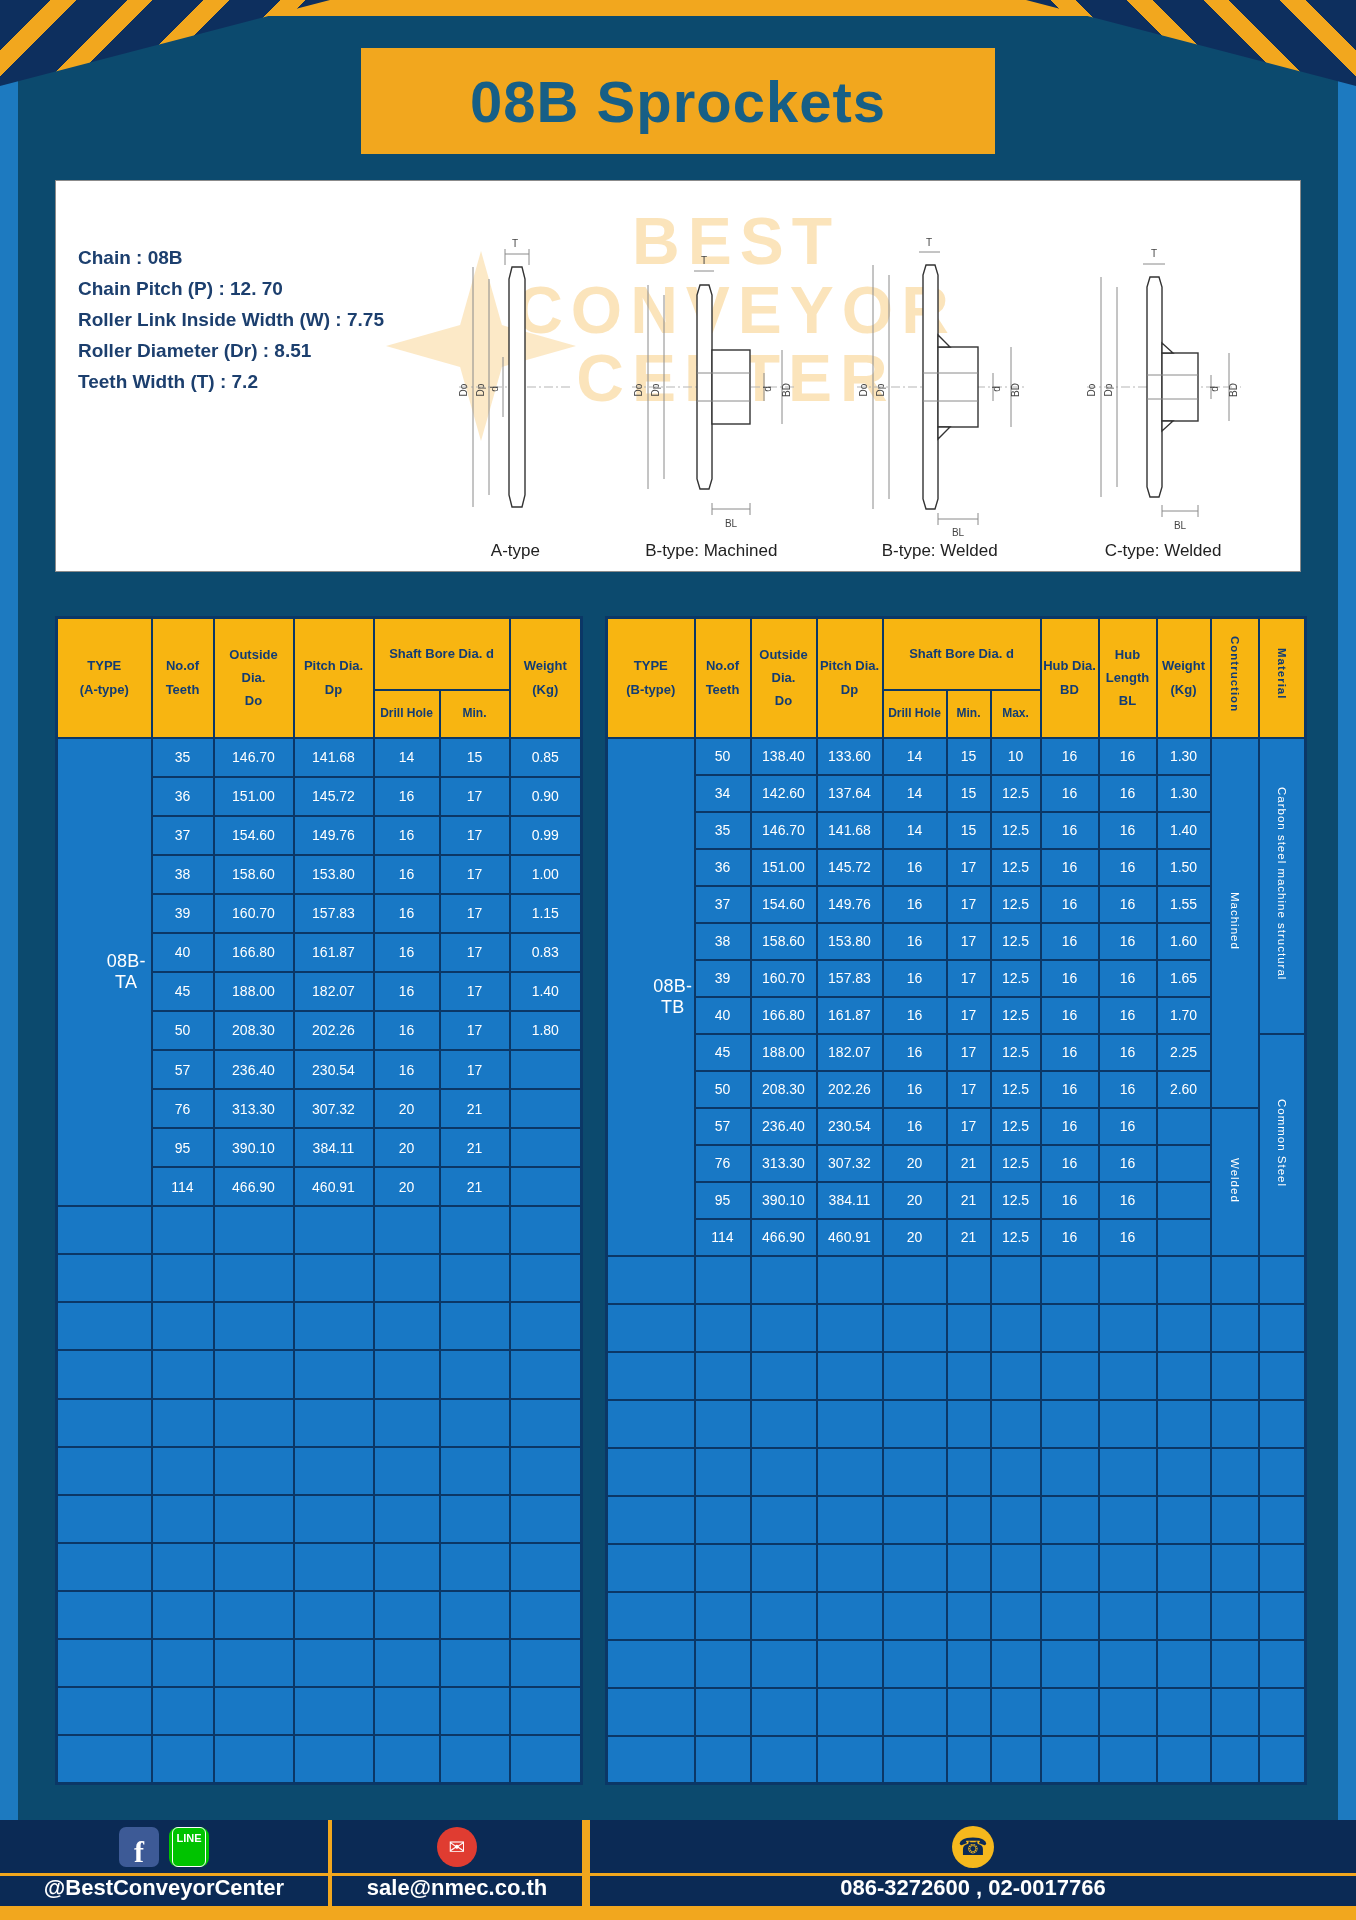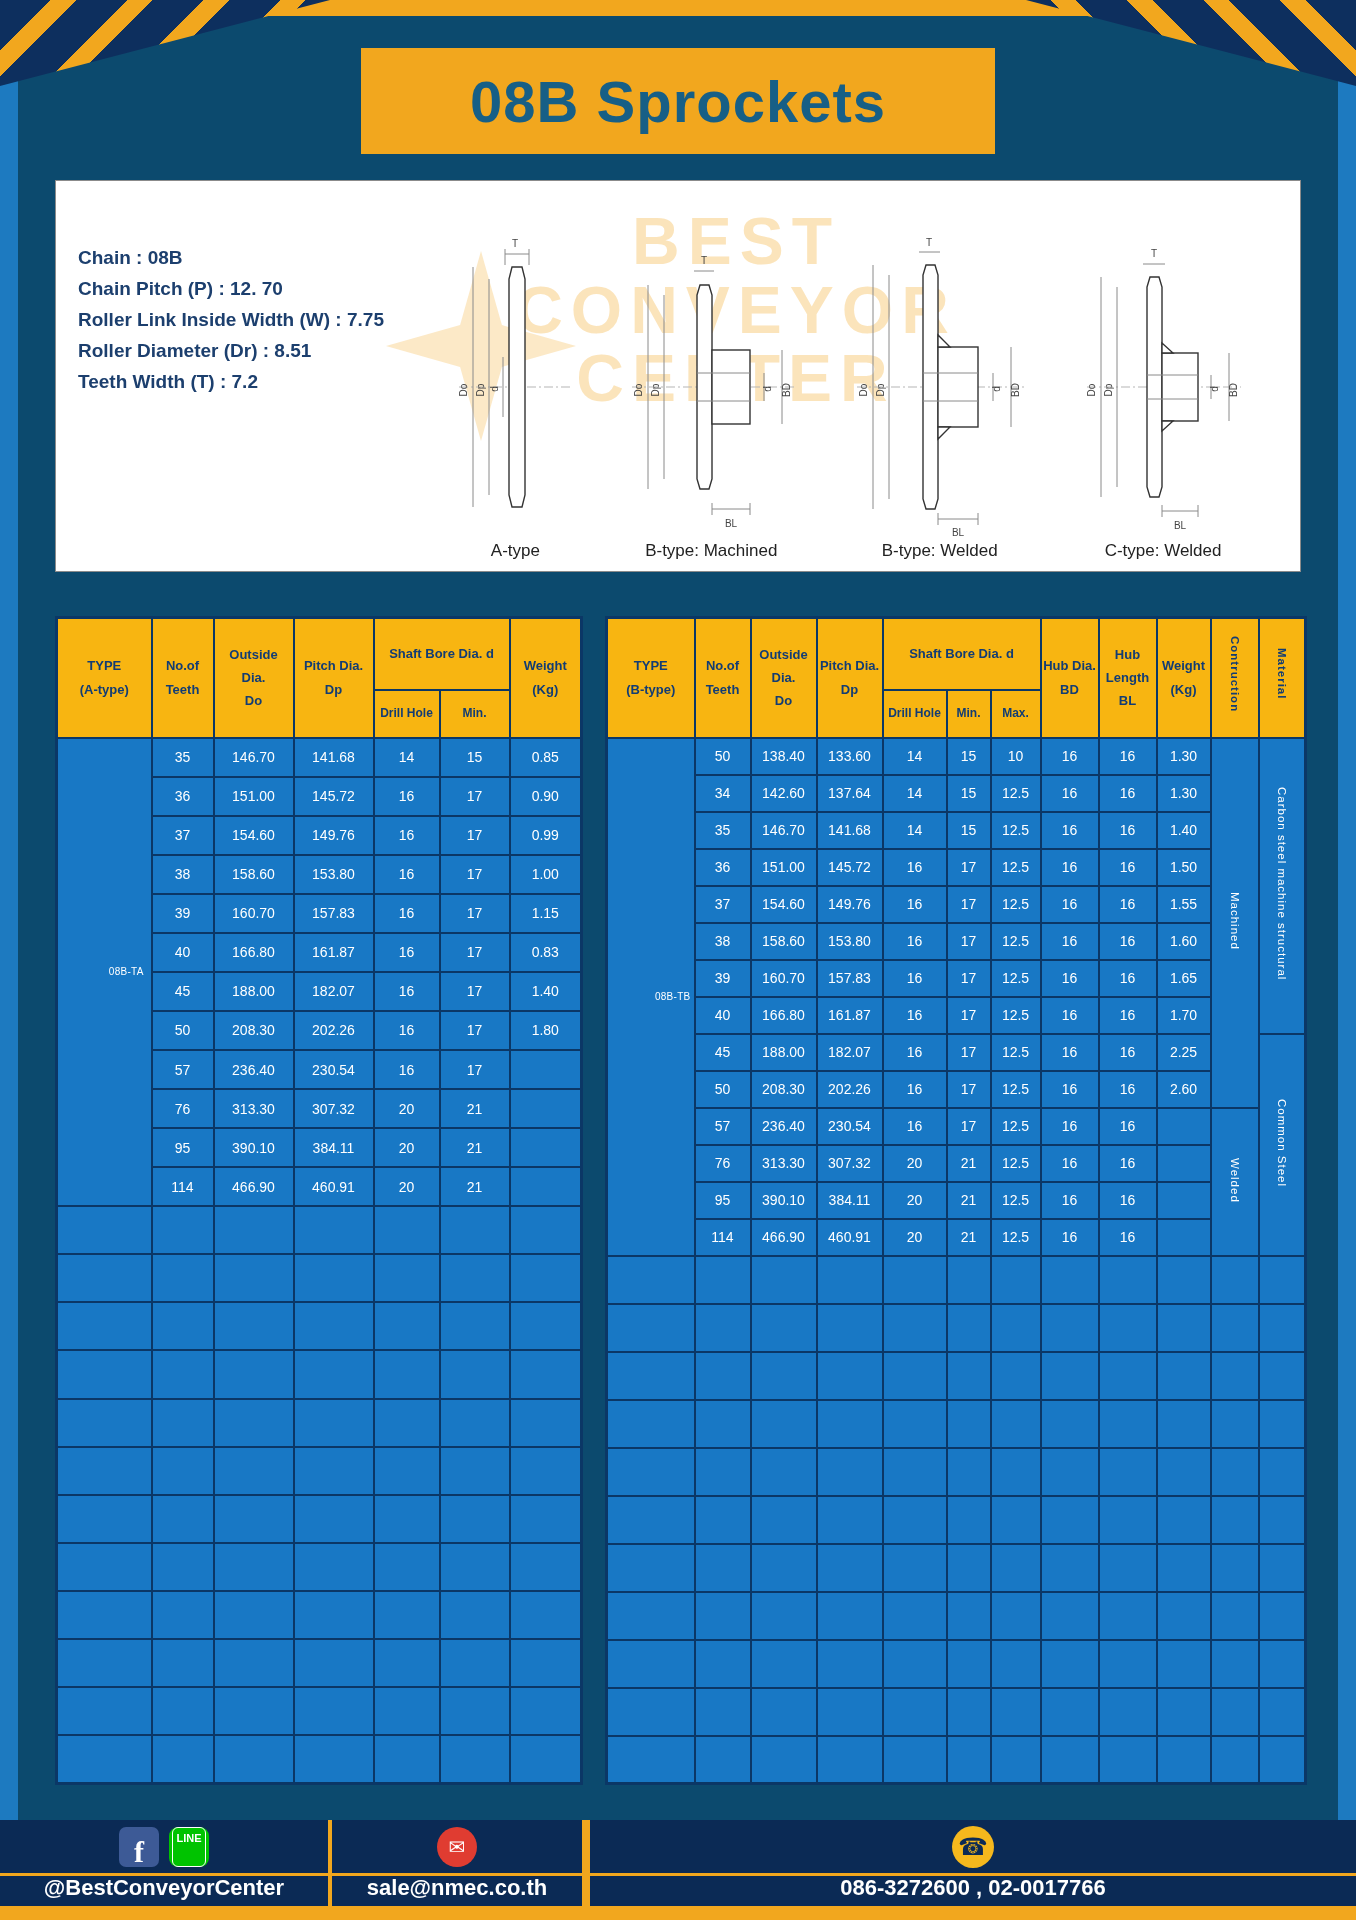--- a/index.html
+++ b/index.html
@@ -45,21 +45,21 @@
   .tblB { width:699px; }
   th, td { border:2px solid #0b3766; text-align:center; vertical-align:middle; overflow:hidden; }
   thead th { background:#f8b511; color:#123c74; font-weight:bold; font-size:13px; white-space:pre-line; line-height:1.8; padding:1px; }
   thead tr.tier2 th { font-size:12px; line-height:1.2; }
   thead tr.tier1 { height:72px; }
   thead tr.tier2 { height:48px; }
   tbody td { background:#1878c5; color:#fff; font-size:14px; }
   .tblA tbody tr.data-row { height:39px; }
   .tblB tbody tr.data-row { height:37px; }
   tbody tr.empty-row { height:48px; }
-  td.type-cell { font-size:10px; letter-spacing:0.3px;padding-left:44px; }
+  td.type-cell { font-size:18px; letter-spacing:0.3px;padding-left:44px; }
   .vt { writing-mode:vertical-rl; display:inline-block; letter-spacing:1px; font-size:12px; line-height:1.15; max-height:100%; }
   th .vt { font-size:11.5px; font-weight:bold; }
   td.span-cell .vt { font-size:11.5px; }
 
   
   .footer { position:absolute; left:0; right:0; bottom:14px; height:86px; background:#0b2a55; z-index:4; display:flex; }
   .bottombar { position:absolute; left:0; right:0; bottom:0; height:14px; background:#f2a71e; z-index:4; }
   .f-hline { position:absolute; left:0; right:0; top:53px; height:3px; background:#f2a71e; }
   .f-div { width:4px; height:100%; background:#f2a71e; flex:0 0 4px; }
   .f-col { display:flex; flex-direction:column; align-items:center; }

